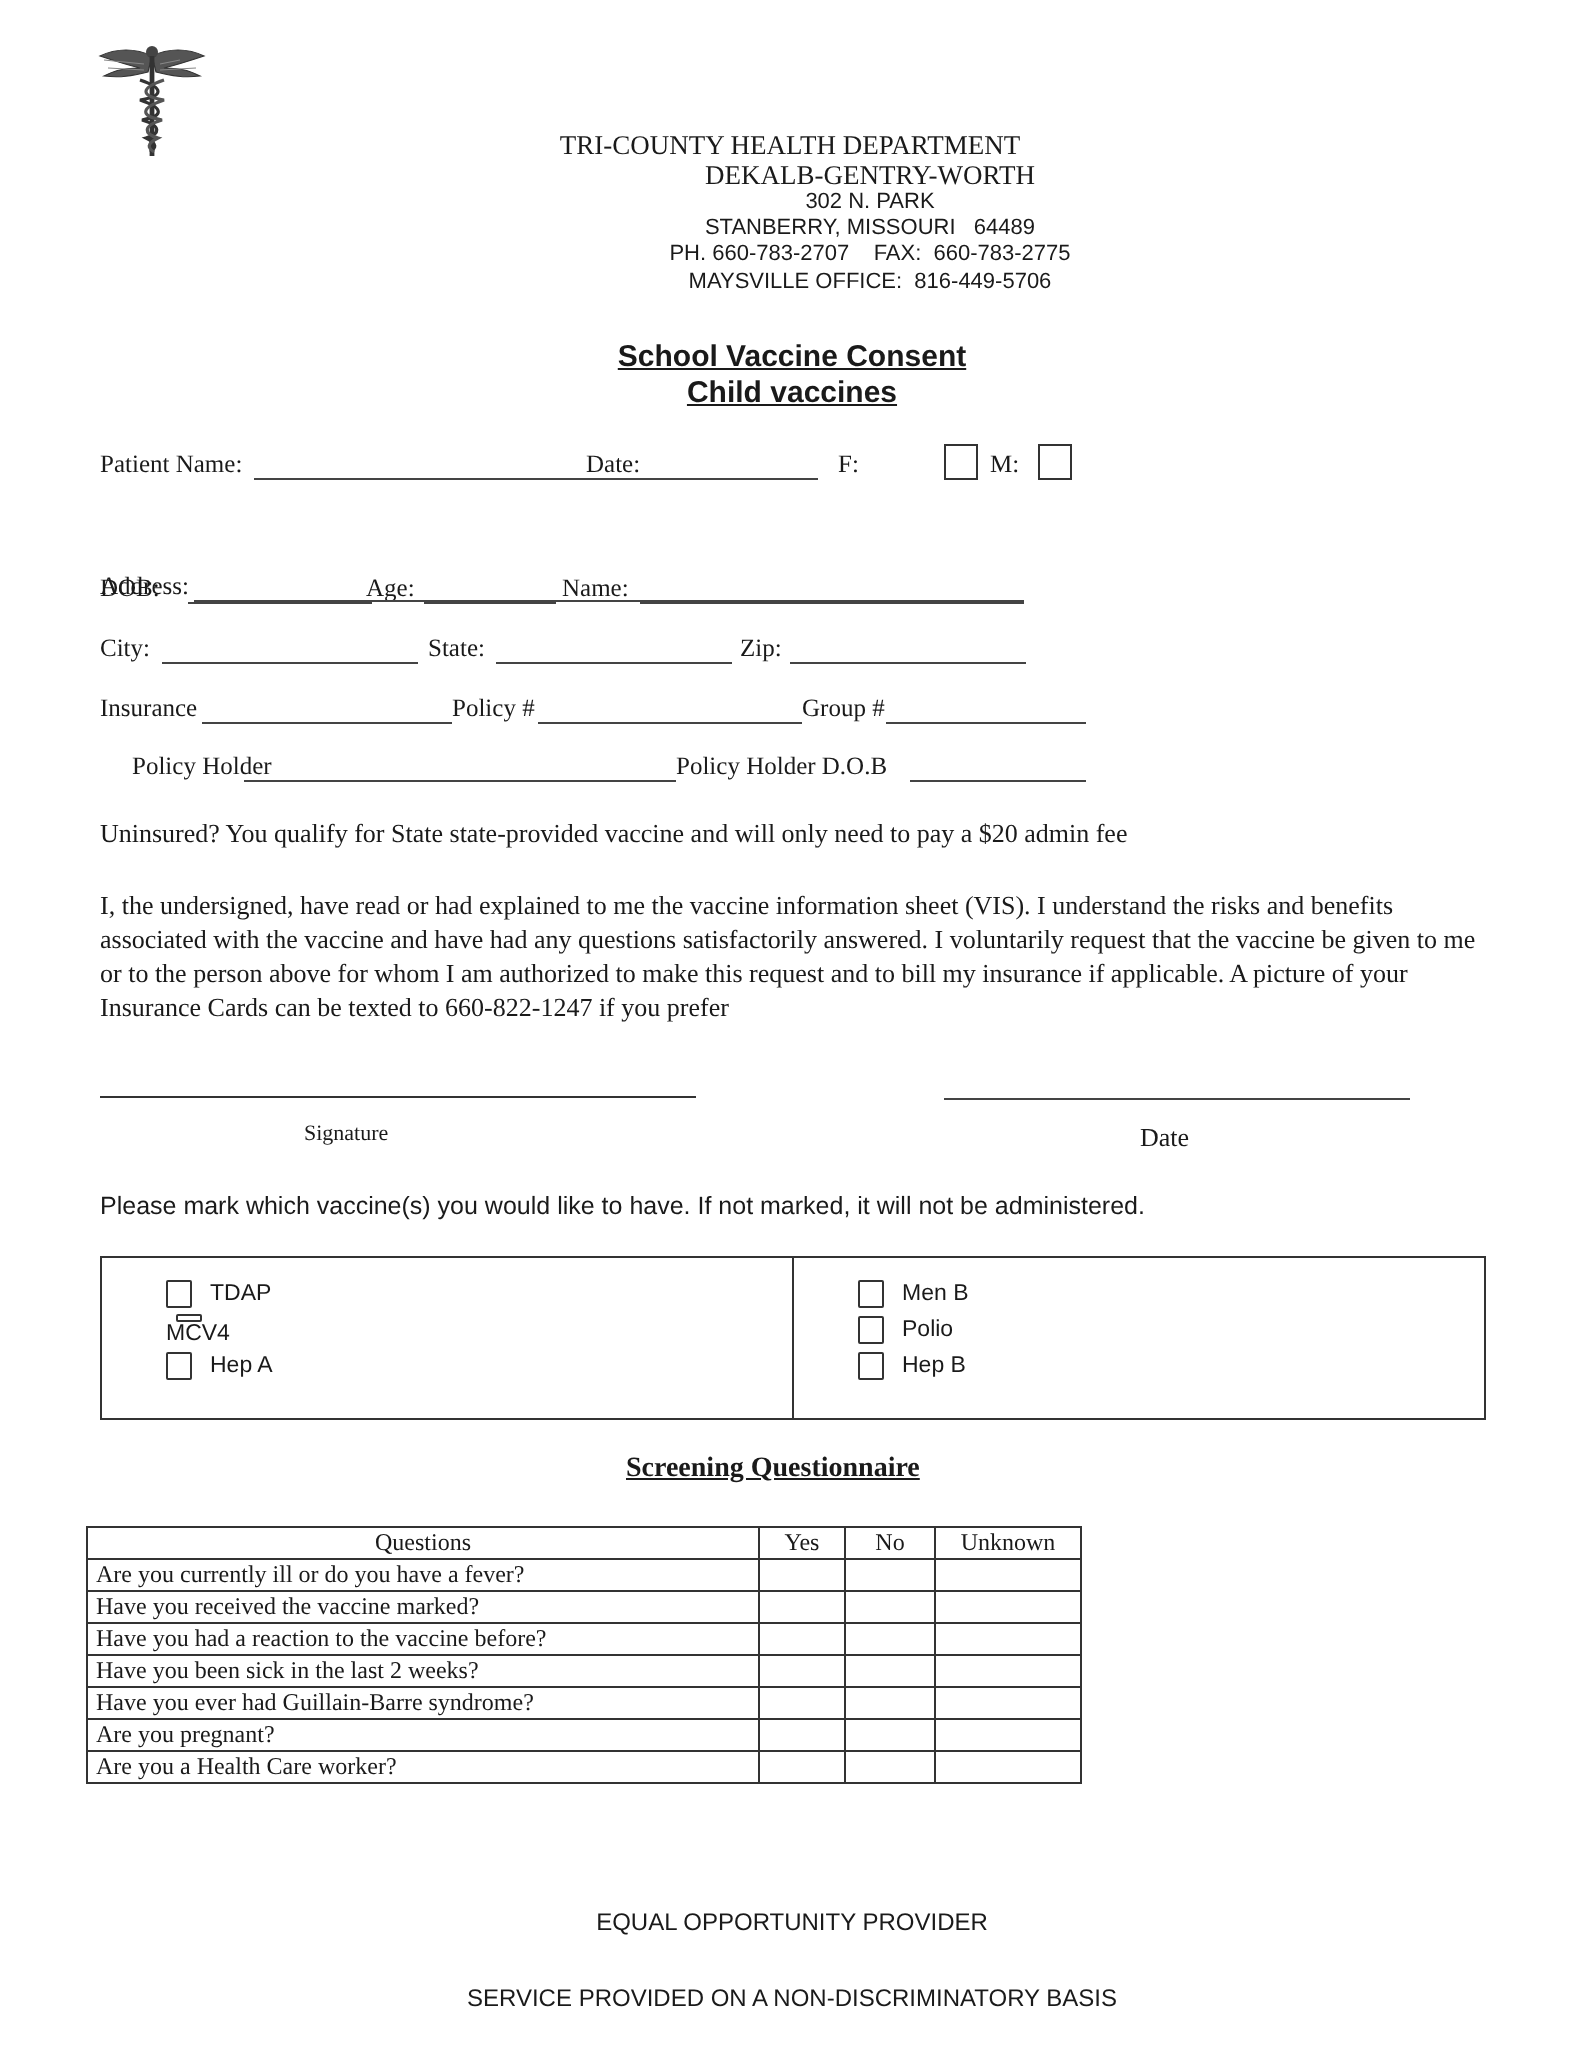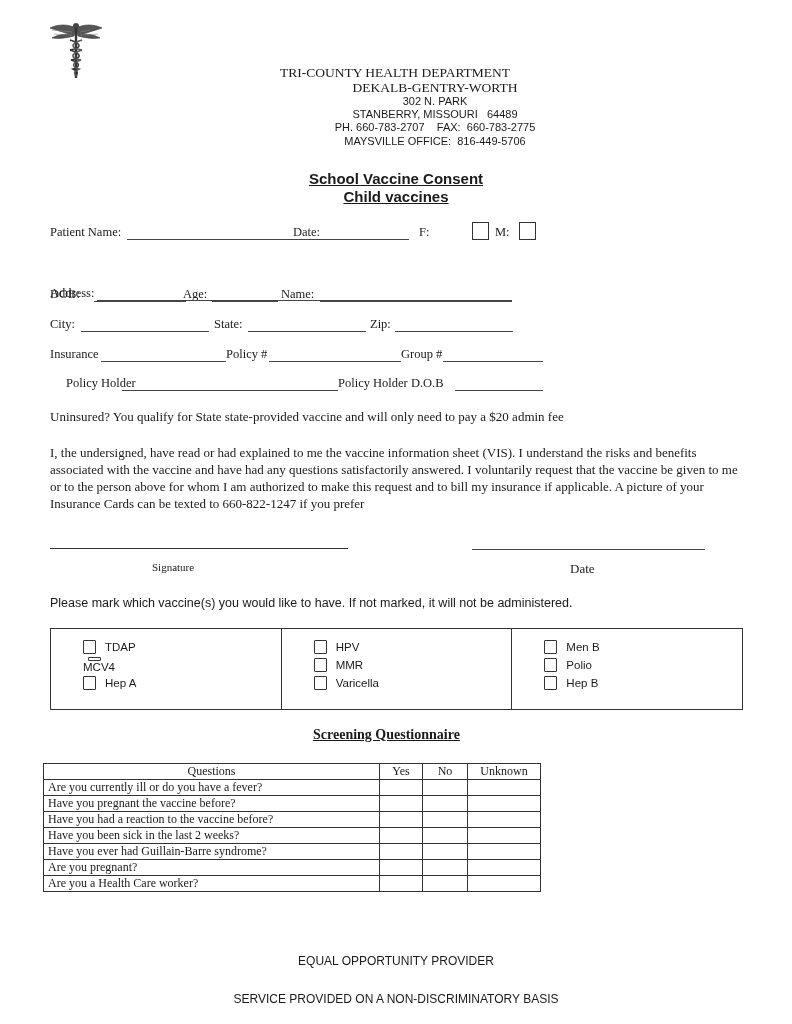--- a/index.html
+++ b/index.html
@@ -144,34 +144,20 @@
         <span>MCV4</span>
       </div>
     <div class="vitem" style="top:46px;">
         <span class="cb"></span>
         <span>Hep A</span>
       </div>
   </div>
   <div class="vcol">
     <div class="vitem" style="top:10px;">
         <span class="cb"></span>
-        <span>HPV</span>
-      </div>
-    <div class="vitem" style="top:28px;">
-        <span class="cb"></span>
-        <span>MMR</span>
-      </div>
-    <div class="vitem" style="top:46px;">
-        <span class="cb"></span>
-        <span>Varicella</span>
-      </div>
-  </div>
-  <div class="vcol">
-    <div class="vitem" style="top:10px;">
-        <span class="cb"></span>
         <span>Men B</span>
       </div>
     <div class="vitem" style="top:28px;">
         <span class="cb"></span>
         <span>Polio</span>
       </div>
     <div class="vitem" style="top:46px;">
         <span class="cb"></span>
         <span>Hep B</span>
       </div>
@@ -188,21 +174,21 @@
     <th class="c2">No</th>
     <th class="c3">Unknown</th>
   </tr>
   <tr>
     <td class="q">Are you currently ill or do you have a fever?</td>
     <td></td>
         <td></td>
         <td></td>
   </tr>
   <tr>
-    <td class="q">Have you pregnant the vaccine before?</td>
+    <td class="q">Have you received the vaccine marked?</td>
     <td></td>
         <td></td>
         <td></td>
   </tr>
   <tr>
     <td class="q">Have you had a reaction to the vaccine before?</td>
     <td></td>
         <td></td>
         <td></td>
   </tr>

